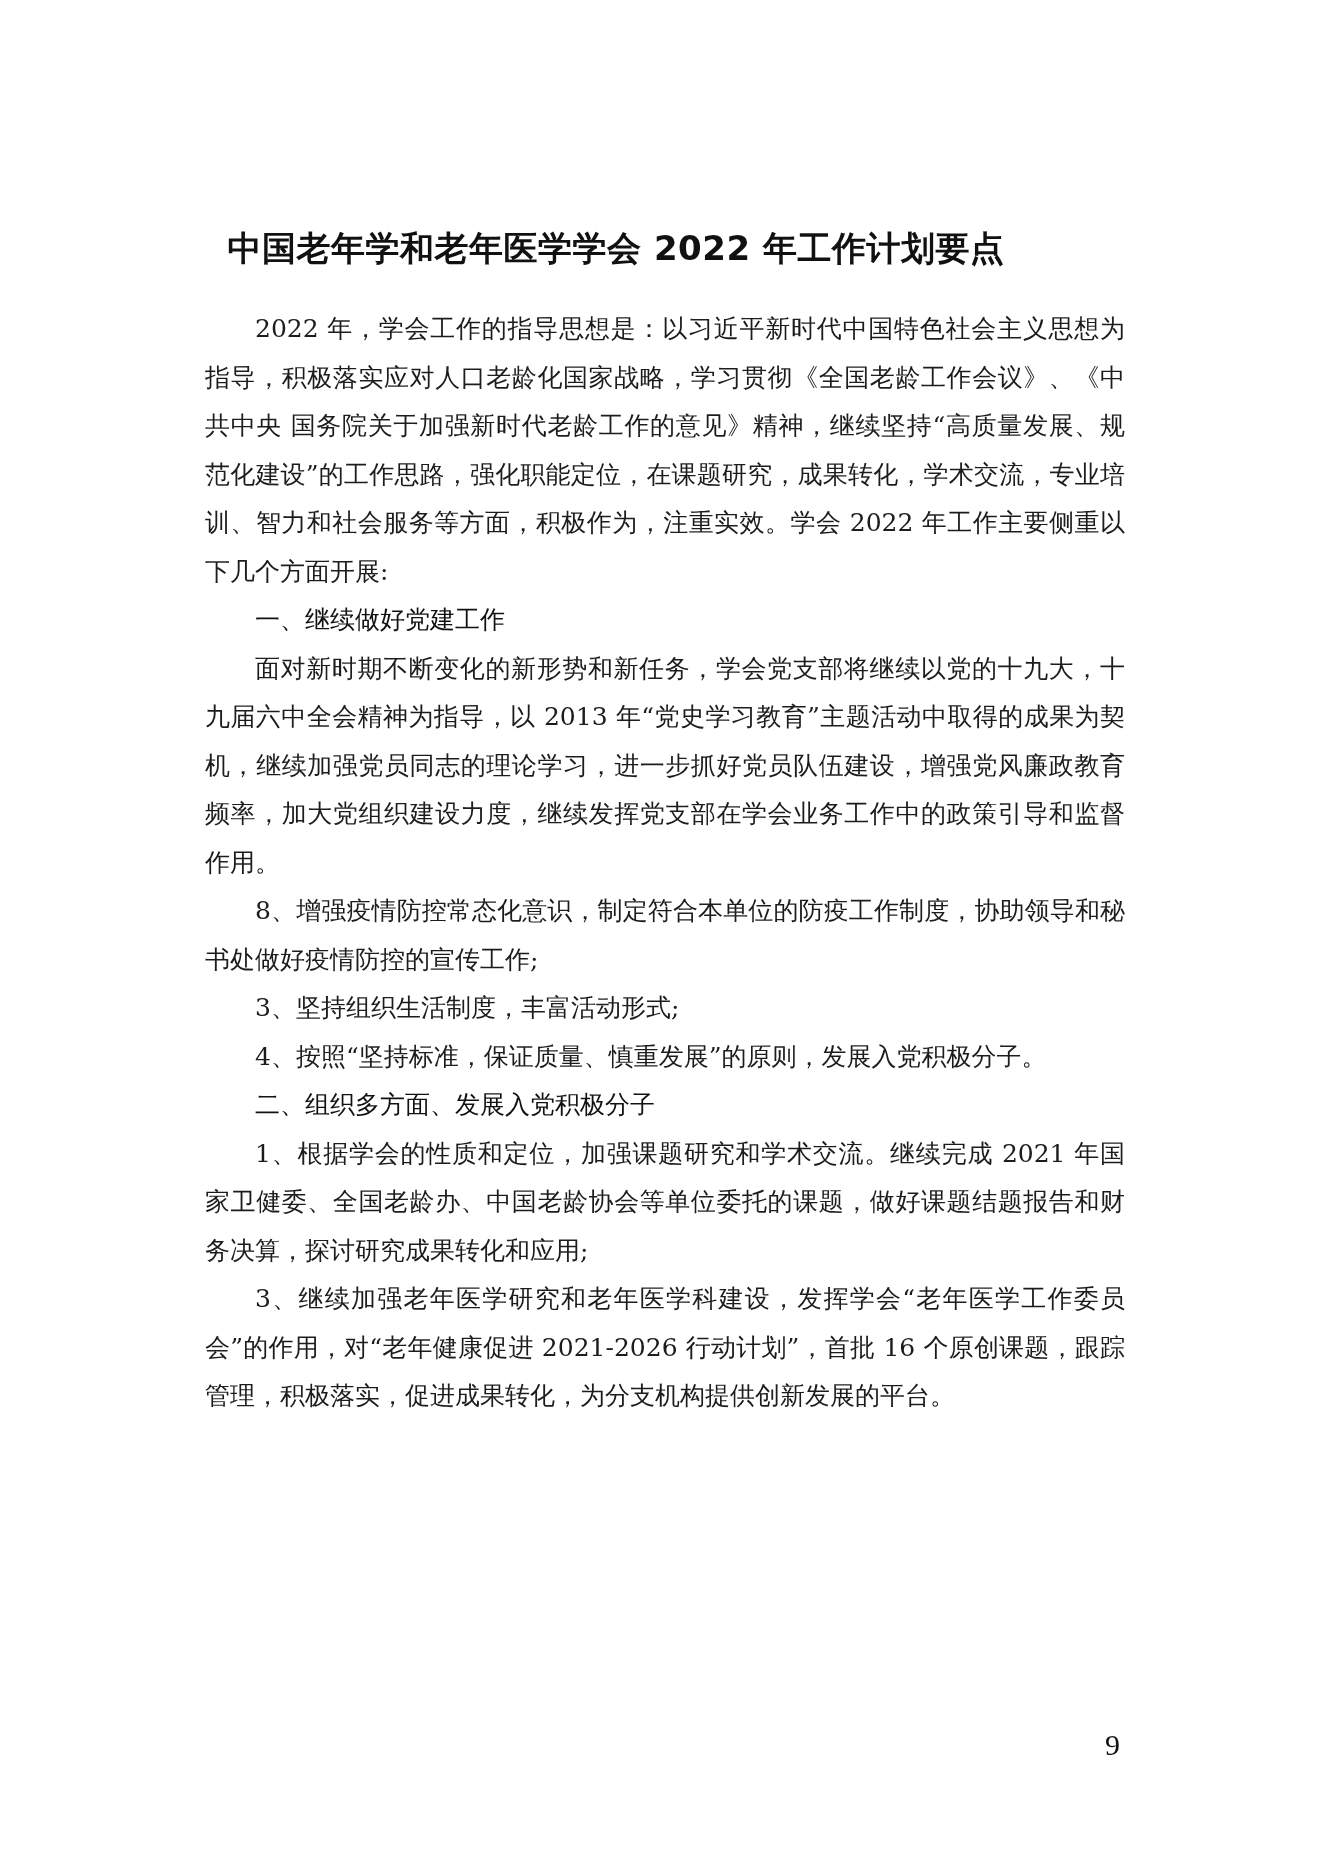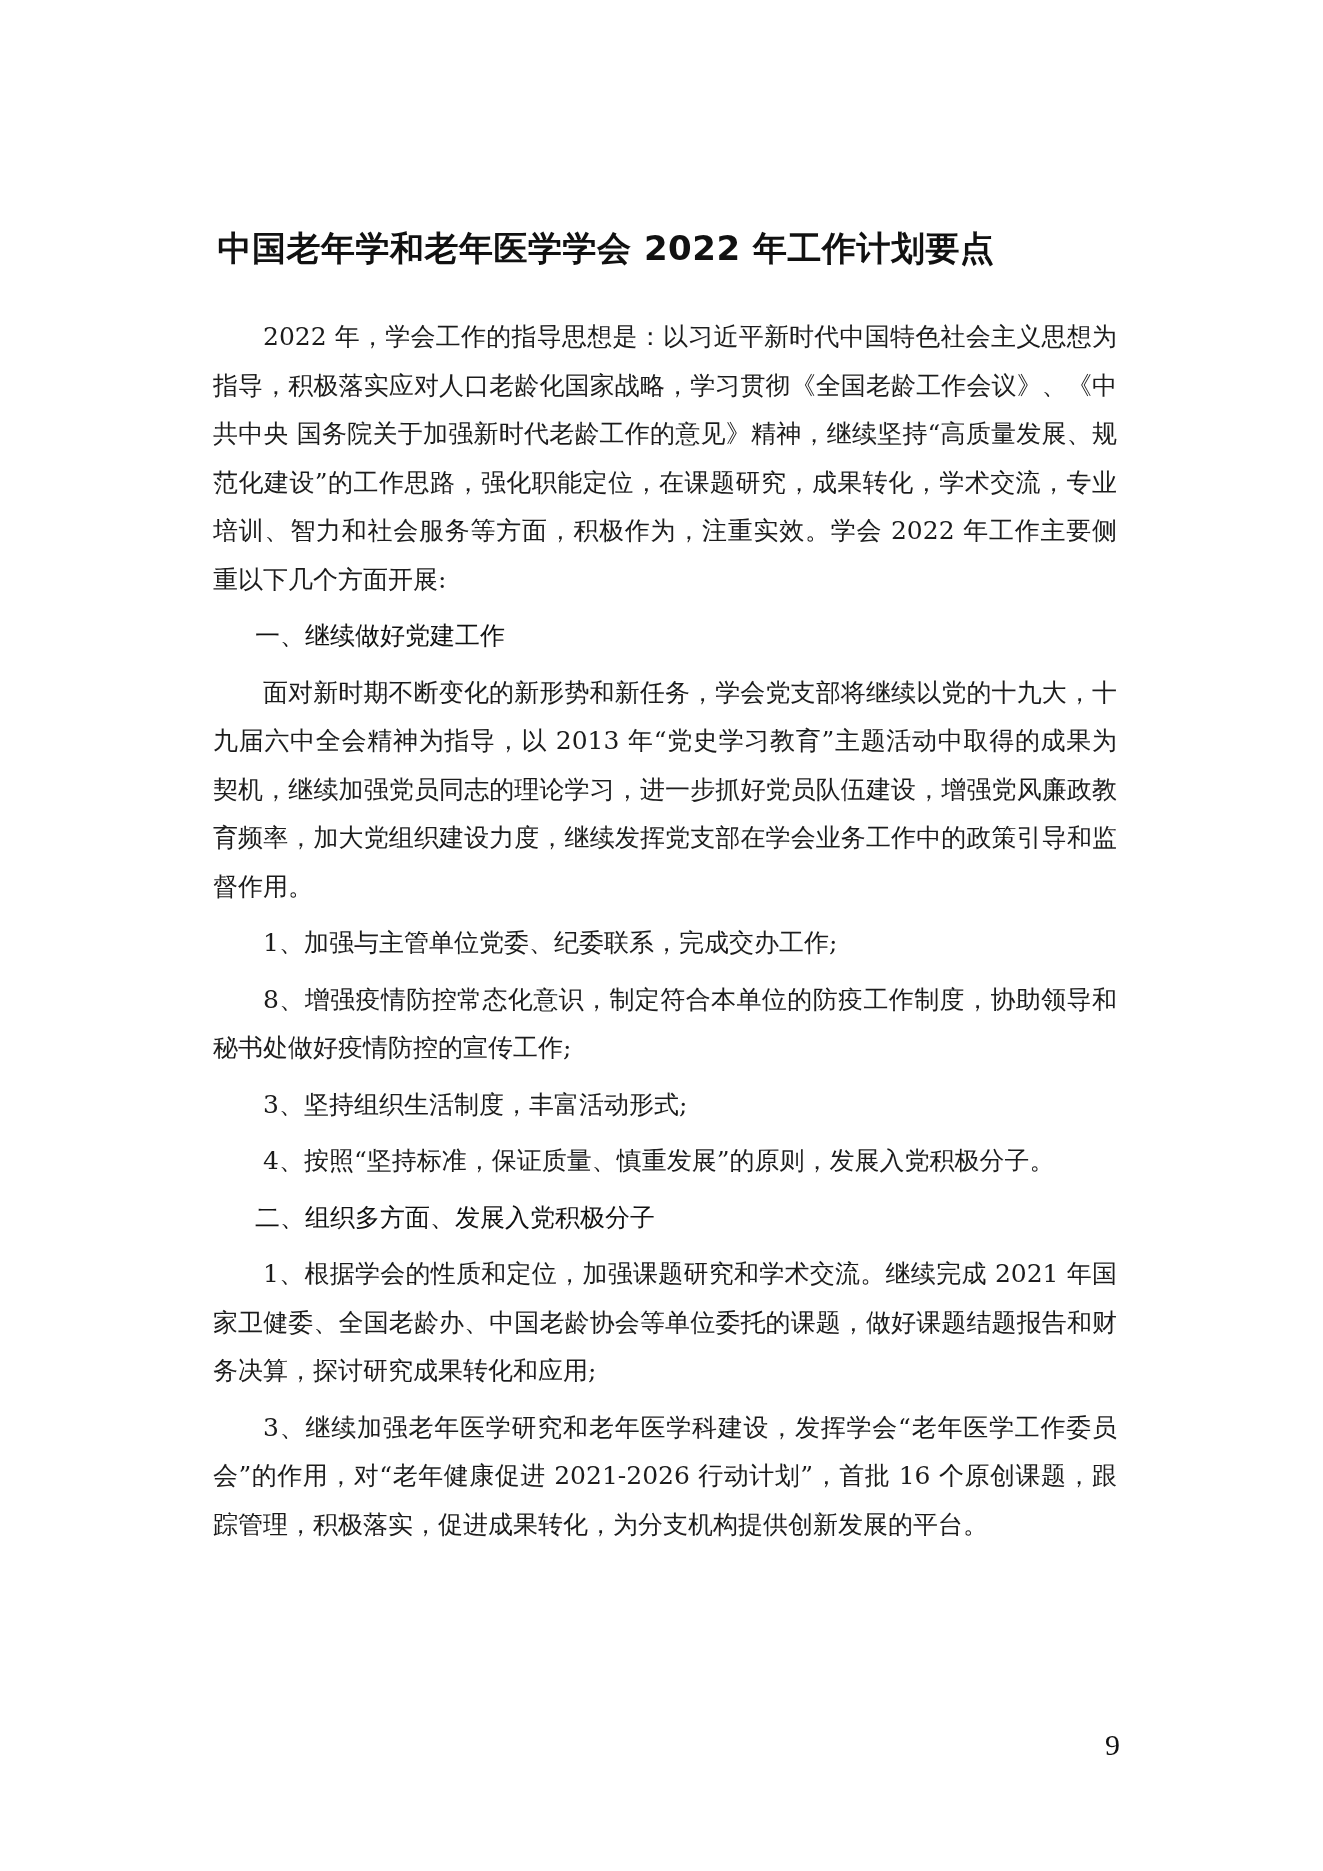--- a/index.html
+++ b/index.html
@@ -16,21 +16,21 @@
     }
     .page {
       position: absolute;
       left: 0; top: 0;
       width: 1323px;
       height: 1871px;
       background: #ffffff;
     }
     .title {
       position: absolute;
-      left: 0;
+      left: 10px;
       top: 222px;
       width: 1212px;
       text-align: center;
       font-family: "DejaVu Sans", sans-serif;
       font-weight: bold;
       font-size: 34px;
       letter-spacing: 0.5px;
       color: #111;
       line-height: 52px;
     }
@@ -40,21 +40,21 @@
       top: 305px;
       width: 920px;
       font-family: "DejaVu Serif", serif;
       font-size: 25px;
       line-height: 48.5px;
       color: #1c1c1c;
       text-align: justify;
       text-justify: inter-character;
     }
     .p {
-      margin: 8px;
+      margin: 0;
       text-indent: 50px;
       text-align: justify;
     }
     .h {
       margin: 0;
       text-indent: 50px;
       font-family: "DejaVu Sans", sans-serif;
       font-weight: normal;
       font-size: 25px;
       color: #111;
@@ -72,21 +72,20 @@
 <body>
 
 <div class="page">
   <div class="title">中国老年学和老年医学学会 2022 年工作计划要点</div>
 
   <div class="body">
     <p class="p">2022 年，学会工作的指导思想是：以习近平新时代中国特色社会主义思想为指导，积极落实应对人口老龄化国家战略，学习贯彻《全国老龄工作会议》、《中共中央 国务院关于加强新时代老龄工作的意见》精神，继续坚持“高质量发展、规范化建设”的工作思路，强化职能定位，在课题研究，成果转化，学术交流，专业培训、智力和社会服务等方面，积极作为，注重实效。学会 2022 年工作主要侧重以下几个方面开展:</p>
 
     <h2 class="h">一、继续做好党建工作</h2>
     <p class="p">面对新时期不断变化的新形势和新任务，学会党支部将继续以党的十九大，十九届六中全会精神为指导，以 2013 年“党史学习教育”主题活动中取得的成果为契机，继续加强党员同志的理论学习，进一步抓好党员队伍建设，增强党风廉政教育频率，加大党组织建设力度，继续发挥党支部在学会业务工作中的政策引导和监督作用。</p>
-    <p class="p">1、加强与主管单位党委、纪委联系，完成交办工作;</p>
     <p class="p">8、增强疫情防控常态化意识，制定符合本单位的防疫工作制度，协助领导和秘书处做好疫情防控的宣传工作;</p>
     <p class="p">3、坚持组织生活制度，丰富活动形式;</p>
     <p class="p">4、按照“坚持标准，保证质量、慎重发展”的原则，发展入党积极分子。</p>
 
     <h2 class="h">二、组织多方面、发展入党积极分子</h2>
     <p class="p">1、根据学会的性质和定位，加强课题研究和学术交流。继续完成 2021 年国家卫健委、全国老龄办、中国老龄协会等单位委托的课题，做好课题结题报告和财务决算，探讨研究成果转化和应用;</p>
     <p class="p">3、继续加强老年医学研究和老年医学科建设，发挥学会“老年医学工作委员会”的作用，对“老年健康促进 2021-2026 行动计划”，首批 16 个原创课题，跟踪管理，积极落实，促进成果转化，为分支机构提供创新发展的平台。</p>
   </div>
 
   <div class="page-number">9</div>

